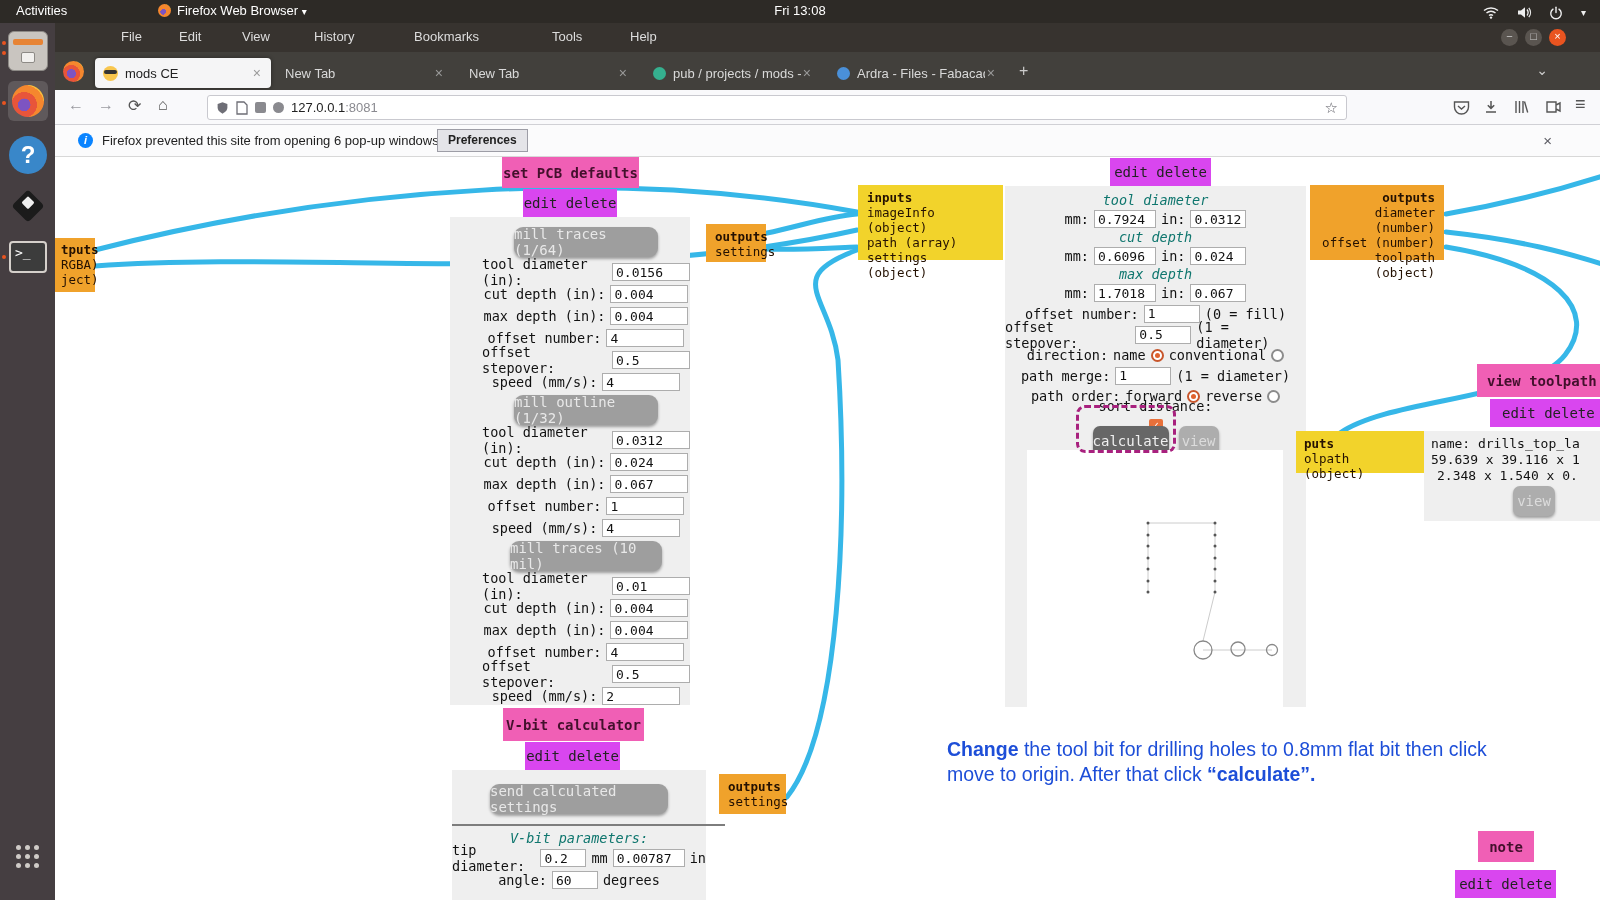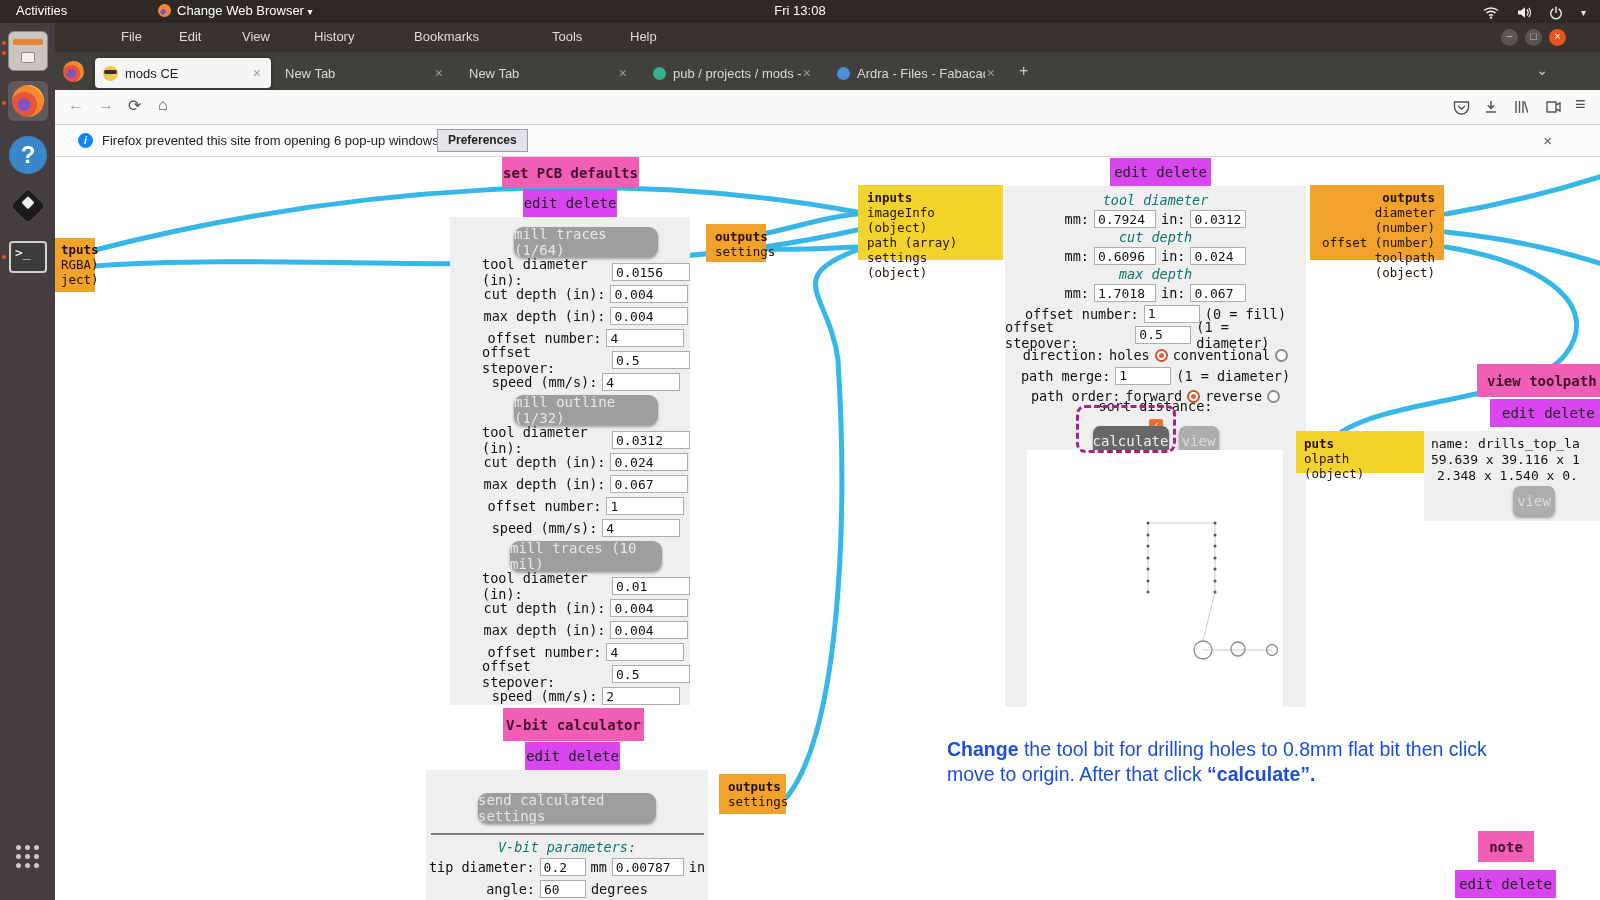--- a/index.html
+++ b/index.html
@@ -208,21 +208,21 @@
       <input class="w78" value="2" style="">
     </div>
 </div>
 
 <div class="pinkbtn" style="left:503px; top:708px; width:141px; height:33px;">V-bit calculator</div>
 <div class="graybtn" style="left:525px; top:742px; width:95px; height:28px;">edit delete</div>
 <div class="io orange right" style="left:719px; top:774px; width:67px; height:40px;">
   <div><b>outputs</b></div>
   <div>settings</div>
 </div>
-<div class="panel" style="left:426px; top:770px; width:282px; height:130px; padding-top:21px;">
+<div class="panel" style="left:452px; top:770px; width:254px; height:130px; padding-top:12px;">
   <div class="roundbtn" style="width:178px;">send calculated settings</div>
   <div class="hr"></div>
   <div class="heading">V-bit parameters:</div>
   <div class="row">
     <span>tip diameter:</span>
     <input class="w46" value="0.2" style="">
     <span>mm</span>
     <input class="w72" value="0.00787" style="">
     <span>in</span>
   </div>
@@ -273,21 +273,21 @@
     <input class="w56" value="1" style="">
     <span>(0 = fill)</span>
   </div>
   <div class="row" style="height:21px;">
     <span>offset stepover:</span>
     <input class="w56" value="0.5" style="">
     <span>(1 = diameter)</span>
   </div>
   <div class="row" style="height:20px;">
     <span>direction:</span>
-    <span>holes</span>
+    <span>name</span>
     <span class="radio sel"></span>
     <span>conventional</span>
     <span class="radio"></span>
   </div>
   <div class="row" style="height:21px;">
     <span>path merge:</span>
     <input class="w56" value="1" style="">
     <span>(1 = diameter)</span>
   </div>
   <div class="row" style="height:20px;">
@@ -355,21 +355,21 @@
 <div class="graybtn" style="left:1455px; top:870px; width:101px; height:28px;">edit delete</div>
 
 <div class="abs" id="annotation">
   <div><b>Change</b><span> the tool bit for  drilling holes to 0.8mm flat bit then click</span></div>
   <div><span>move to origin. After that click </span><b>“calculate”.</b></div>
 </div>
 
 <div class="abs" id="topbar">
   <span class="itm" style="left:16px;">Activities</span>
   <span class="itm" style="left:158px;">
-    <span style="display:inline-block;width:13px;height:13px;border-radius:50%;vertical-align:-2px;margin-right:6px;background:radial-gradient(circle at 40% 60%, #7d54c2 0 25%, #f5872e 26% 70%, #f9bd3b 71%);"></span><span>Change Web Browser</span>
+    <span style="display:inline-block;width:13px;height:13px;border-radius:50%;vertical-align:-2px;margin-right:6px;background:radial-gradient(circle at 40% 60%, #7d54c2 0 25%, #f5872e 26% 70%, #f9bd3b 71%);"></span><span>Firefox Web Browser</span>
     <span style="font-size:10px;">▾</span>
   </span>
   <span class="itm" style="left:50%; transform:translateX(-50%);">Fri 13:08</span>
   <span class="itm" style="right:14px; top:4px;">
     <svg class="sysicon" width="16" height="13" viewBox="0 0 16 13">
       <path d="M1 4.5a11 11 0 0 1 14 0M3.5 7a7 7 0 0 1 9 0M6 9.5a3.5 3.5 0 0 1 4 0" stroke="#eee" fill="none" stroke-width="1.5"></path>
       <circle cx="8" cy="11.6" r="1.2" fill="#eee"></circle>
       </svg>
     <svg class="sysicon" width="15" height="13" viewBox="0 0 15 13">
       <path d="M1 4.5h3l4-3.2v10.4l-4-3.2H1z" fill="#eee"></path>
@@ -424,20 +424,33 @@
   </div>
   <span style="position:absolute; left:964px; top:10px; font-size:16px; color:#ccc;">+</span>
   <span style="position:absolute; right:52px; top:10px; font-size:14px; color:#ccc;">⌄</span>
 </div>
 
 <div class="abs" id="navbar">
   <span class="navico" style="left:13px; color:#9a9aa0;">←</span>
   <span class="navico" style="left:43px; color:#9a9aa0;">→</span>
   <span class="navico" style="left:73px;">⟳</span>
   <span class="navico" style="left:103px;">⌂</span>
+  <div id="urlbar">
+    <svg width="13" height="14" viewBox="0 0 16 16">
+      <path d="M8 1l6 2v4.5c0 3.8-3 5.8-6 7.5-3-1.7-6-3.7-6-7.5V3z" fill="#6e6e76"></path>
+      </svg>
+    <svg width="12" height="14" viewBox="0 0 12 14">
+      <path d="M1 1h7l3 3v9H1z" fill="none" stroke="#6e6e76" stroke-width="1.3"></path>
+      </svg>
+    <span class="extbox"></span>
+    <span class="extbox" style="border-radius:50%;"></span>
+    <span>127.0.0.1</span>
+      <span style="color:#8a8a90;">:8081</span>
+    <span style="margin-left:auto; color:#5c5c64; font-size:15px;">☆</span>
+  </div>
   <svg class="navico" style="left:1398px; top:10px;" width="17" height="15" viewBox="0 0 17 15">
     <path d="M1.5 2h14v5a7 7 0 0 1-14 0z" fill="none" stroke="#555" stroke-width="1.4"></path>
     <path d="M5 6l3.5 3L12 6" fill="none" stroke="#555" stroke-width="1.4"></path>
     </svg>
   <svg class="navico" style="left:1428px; top:9px;" width="16" height="16" viewBox="0 0 16 16">
     <path d="M8 2v7M4.8 6.2L8 9.4l3.2-3.2" fill="none" stroke="#555" stroke-width="1.5"></path>
     <path d="M3 13h10" stroke="#555" stroke-width="1.5"></path>
     </svg>
   <svg class="navico" style="left:1458px; top:9px;" width="16" height="16" viewBox="0 0 16 16">
     <path d="M3 2v12M6.5 2v12M10 2v12M11.5 2.5l3.2 11" fill="none" stroke="#555" stroke-width="1.4"></path>

